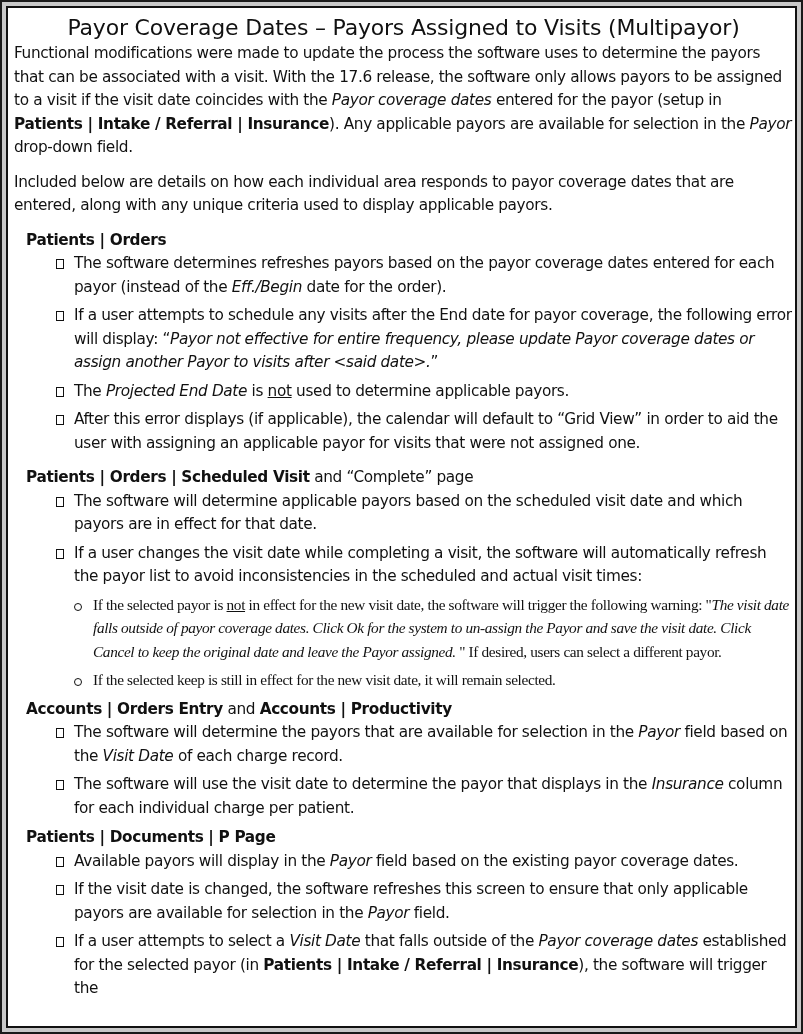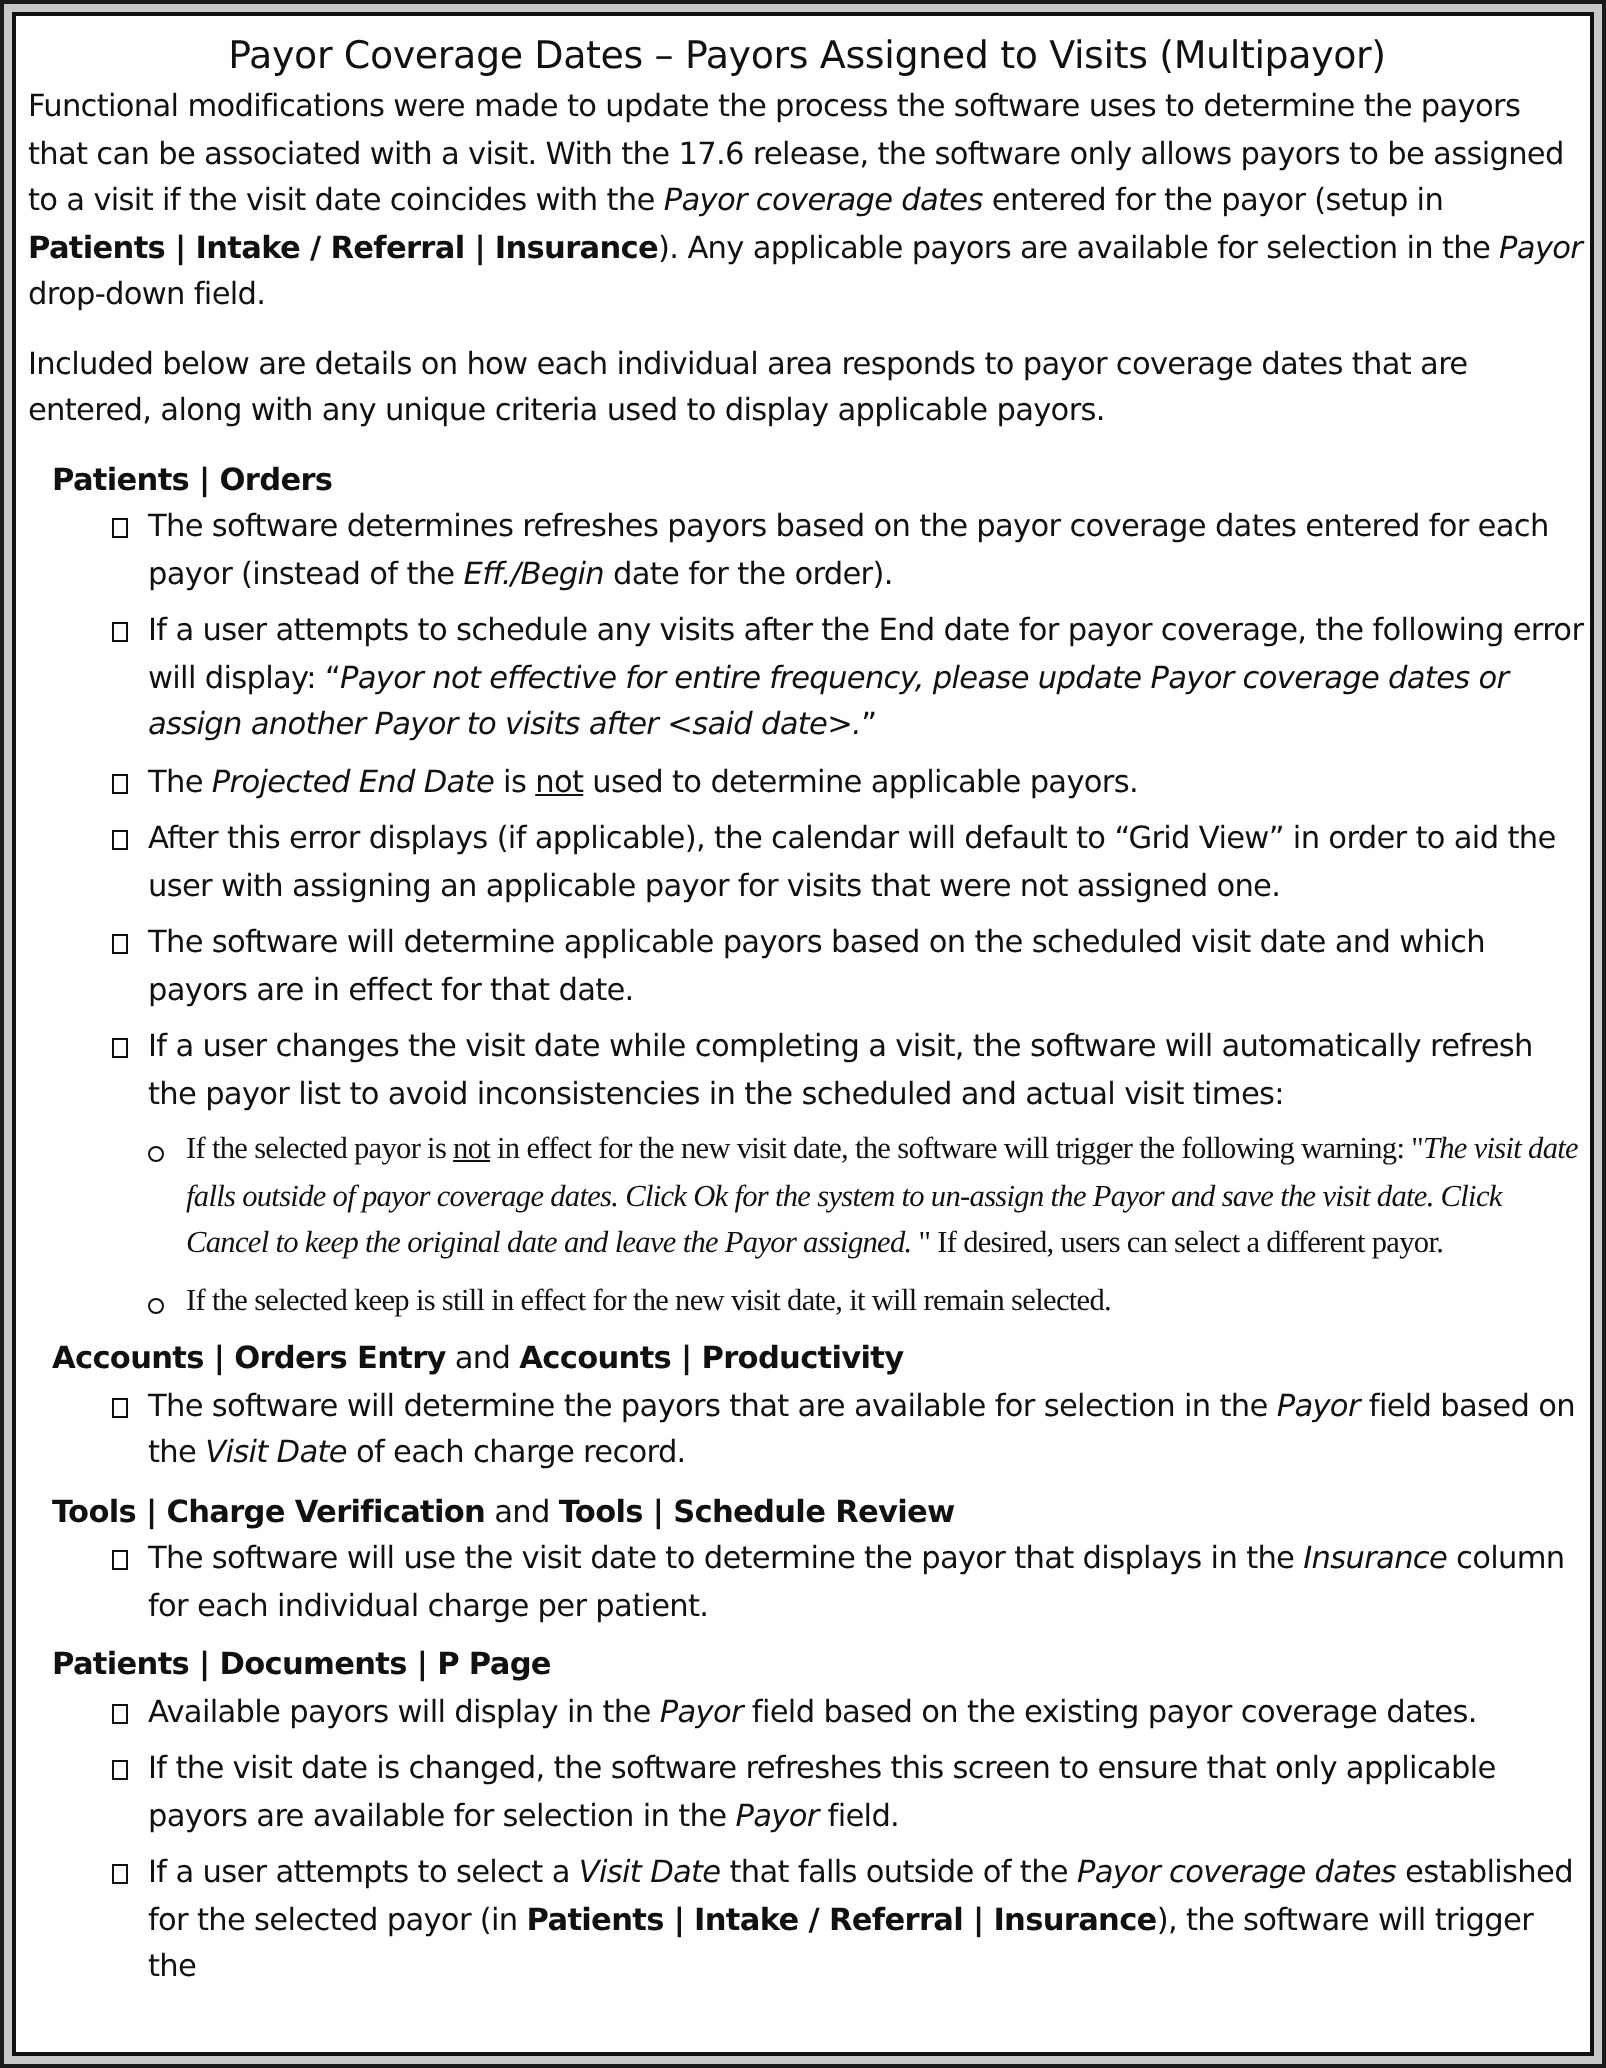--- a/index.html
+++ b/index.html
@@ -12,21 +12,21 @@
     position: absolute; left: 4px; top: 4px; right: 4px; bottom: 4px;
     border: 2px solid #111; background: #ffffff;
   }
   .doc {
     position: absolute; left: 14px; top: 14px; right: 10px;
     font-family: "DejaVu Sans", "Liberation Sans", sans-serif;
     color: #111; font-size: 15.3px; line-height: 23.5px;
     letter-spacing: -0.35px;
   }
   .title {
-    text-align: center; font-size: 19px; line-height: 28px; margin: 0 0 0 0;
+    text-align: center; font-size: 22px; line-height: 28px; margin: 0 0 0 0;
     font-weight: normal; letter-spacing: -0.2px;
   }
   p { margin: 0; }
   .para-gap { height: 11px; }
   .section { margin-left: 12px; }
   .sec-head { margin-top: 11px; margin-bottom: 0; }
   .b { font-weight: bold; }
   .i { font-style: italic; }
   .u { text-decoration: underline; }
   ul.sq { list-style: none; margin: 0; padding: 0 0 0 30px; }
@@ -61,40 +61,40 @@
     <p class="sec-head b">Patients | Orders</p>
     <ul class="sq">
       <li><span>The software determines refreshes payors based on the payor coverage dates entered for each payor (instead of the </span><span class="i">Eff./Begin</span><span> date for the order).</span></li>
       <li><span>If a user attempts to schedule any visits after the End date for payor coverage, the following error will display: “</span><span class="i">Payor not effective for entire frequency, please update Payor coverage dates or assign another Payor to visits after &lt;said date&gt;.</span><span>”</span></li>
       <li><span>The </span><span class="i">Projected End Date</span><span> is </span><span class="u">not</span><span> used to determine applicable payors.</span></li>
       <li>After this error displays (if applicable), the calendar will default to “Grid View” in order to aid the user with assigning an applicable payor for visits that were not assigned one.</li>
     </ul>
   </div>
 
   <div class="section">
+    <p class="sec-head"><span class="b">Patients | Orders | Scheduled Visit</span><span> and “Complete” page</span></p>
     <ul class="sq">
       <li>The software will determine applicable payors based on the scheduled visit date and which payors are in effect for that date.</li>
       <li><span>If a user changes the visit date while completing a visit, the software will automatically refresh the payor list to avoid inconsistencies in the scheduled and actual visit times:</span>
         <ul class="circ" style="margin-left:-48px;font-family:Liberation Serif, serif;">
           <li><span>If the selected payor is </span><span class="u">not</span><span> in effect for the new visit date, the software will trigger the following warning: "</span><span class="i">The visit date falls outside of payor coverage dates. Click Ok for the system to un-assign the Payor and save the visit date. Click Cancel to keep the original date and leave the Payor assigned.</span><span> " If desired, users can select a different payor.</span></li>
           <li>If the selected keep is still in effect for the new visit date, it will remain selected.</li>
         </ul>
       </li>
     </ul>
   </div>
 
   <div class="section">
     <p class="sec-head" style="margin-top:6px;"><span class="b">Accounts | Orders Entry</span><span> and </span><span class="b">Accounts | Productivity</span></p>
     <ul class="sq">
       <li><span>The software will determine the payors that are available for selection in the </span><span class="i">Payor</span><span> field based on the </span><span class="i">Visit Date</span><span> of each charge record.</span></li>
     </ul>
   </div>
 
   <div class="section">
-    <p class="sec-head" style="margin-top:6px;"><span class="b">Tools | Charge Verification</span><span> and </span><span class="b">Tools | Schedule Review</span></p>
     <ul class="sq">
       <li><span>The software will use the visit date to determine the payor that displays in the </span><span class="i">Insurance</span><span> column for each individual charge per patient.</span></li>
     </ul>
   </div>
 
   <div class="section">
     <p class="sec-head b" style="margin-top:6px;">Patients | Documents | P Page</p>
     <ul class="sq">
       <li><span>Available payors will display in the </span><span class="i">Payor</span><span> field based on the existing payor coverage dates.</span></li>
       <li><span>If the visit date is changed, the software refreshes this screen to ensure that only applicable payors are available for selection in the </span><span class="i">Payor</span><span> field.</span></li>

